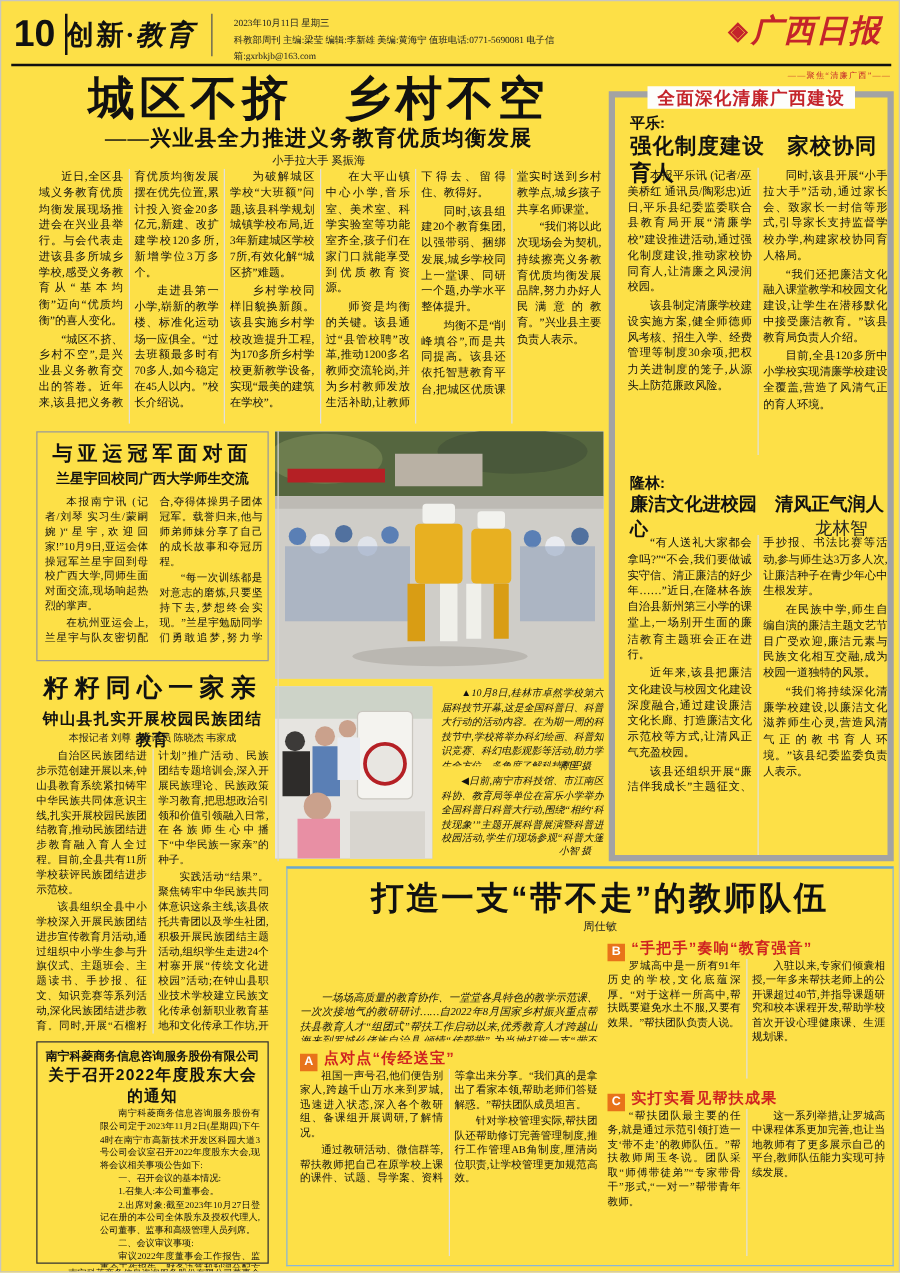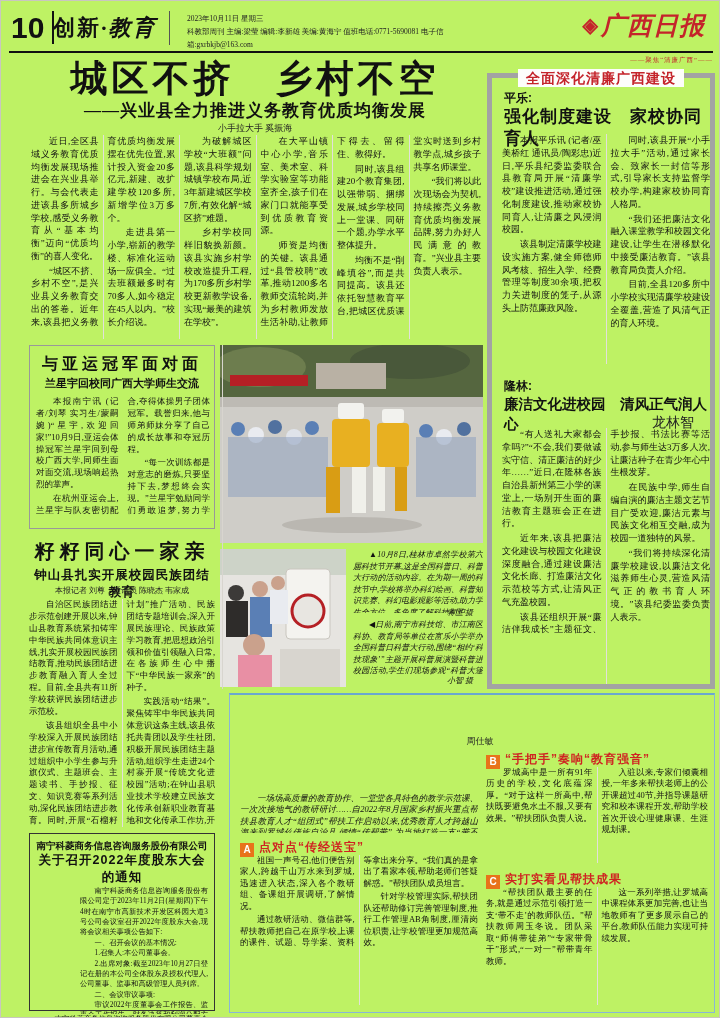--- a/index.html
+++ b/index.html
@@ -1,16 +1,16 @@
 <!DOCTYPE html>
 <html><head>
 <meta charset="utf-8">
 <style>
   html,body{margin:0;padding:0;background:#e9e7e2;}
-  #page{position:relative;width:720px;height:1018px;background:#bef264;margin:0 auto;
+  #page{position:relative;width:720px;height:1018px;background:#fde047;margin:0 auto;
         font-family:"Liberation Serif","DejaVu Serif",serif;color:#111;overflow:hidden;
         border:1px solid #c9c6bf;box-sizing:border-box;}
   .abs{position:absolute;box-sizing:border-box;}
   p{margin:0 0 2px 0;text-indent:2em;text-align:justify;}
   
   .pageno{font:bold 30px/34px "Liberation Sans",sans-serif;border-right:2px solid #111;padding-right:8px;}
   .secname{font:bold 22px/34px "Liberation Sans",sans-serif;letter-spacing:2px;border-right:1px solid #555;padding-right:12px;}
   .secname .it{font-family:"Liberation Serif",serif;font-style:italic;font-weight:bold;}
   .hmeta{font-size:7.5px;line-height:13px;color:#222;}
   .masthead{color:#c4242b;font:900 italic 25px/30px "Liberation Serif",serif;letter-spacing:1px;}
@@ -222,20 +222,21 @@
       <rect x="60" y="100" width="60" height="38" fill="#d8d5cf"></rect>
     </svg>
   </div>
 
   <div class="abs cap" style="left:352px;top:618px;width:130px;height:58px;overflow:hidden;">
     <p>◀日前,南宁市科技馆、市江南区科协、教育局等单位在富乐小学举办全国科普日科普大行动,围绕“相约‘科技现象’”主题开展科普展演暨科普进校园活动,学生们现场参观“科普大篷车”。图为学生们动手体验科普展品。</p>
   </div>
   <span class="abs credit" style="left:352px;top:674px;width:130px;">小智 摄</span>
 
   <div class="abs fbox" style="left:228px;top:692px;width:486px;height:320px;">
+    <div class="abs ftitle" style="left:60px;top:8px;width:380px;">打造一支“带不走”的教师队伍</div>
     <div class="abs fauthor" style="left:60px;top:40px;width:380px;">周仕敏</div>
 
     <div class="abs fsmall ital" style="left:10px;top:56px;width:238px;height:82px;overflow:hidden;">
       <p>一场场高质量的教育协作、一堂堂各具特色的教学示范课、一次次接地气的教研研讨……自2022年8月国家乡村振兴重点帮扶县教育人才“组团式”帮扶工作启动以来,优秀教育人才跨越山海来到罗城仫佬族自治县,倾情“传帮带”,为当地打造一支“带不走”的教师队伍。</p>
     </div>
 
     <div class="abs badge-head" style="left:10px;top:140px;">
       <span class="badge">A</span><span class="badge-text">点对点“传经送宝”</span>
     </div>
     <div class="abs cols c2 fsmall colrule" style="left:10px;top:160px;width:238px;height:150px;overflow:hidden;">

